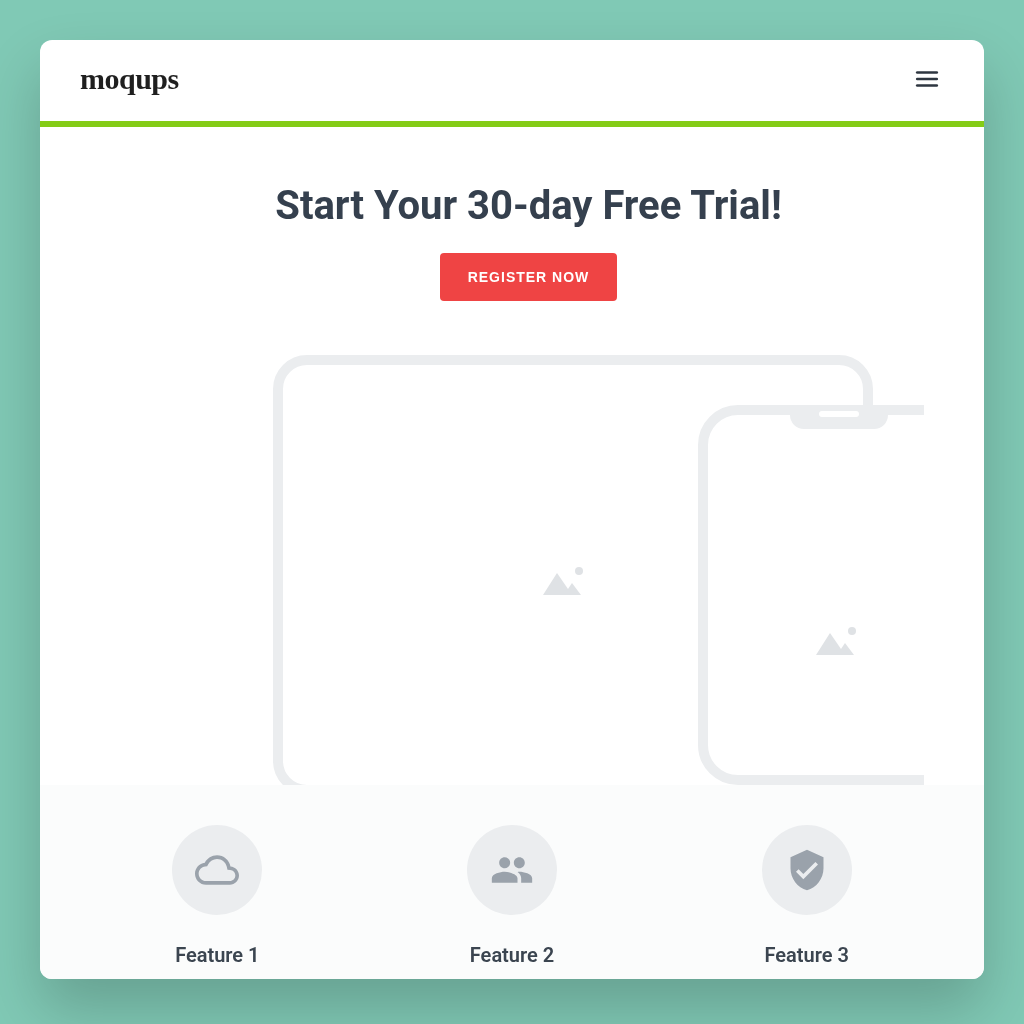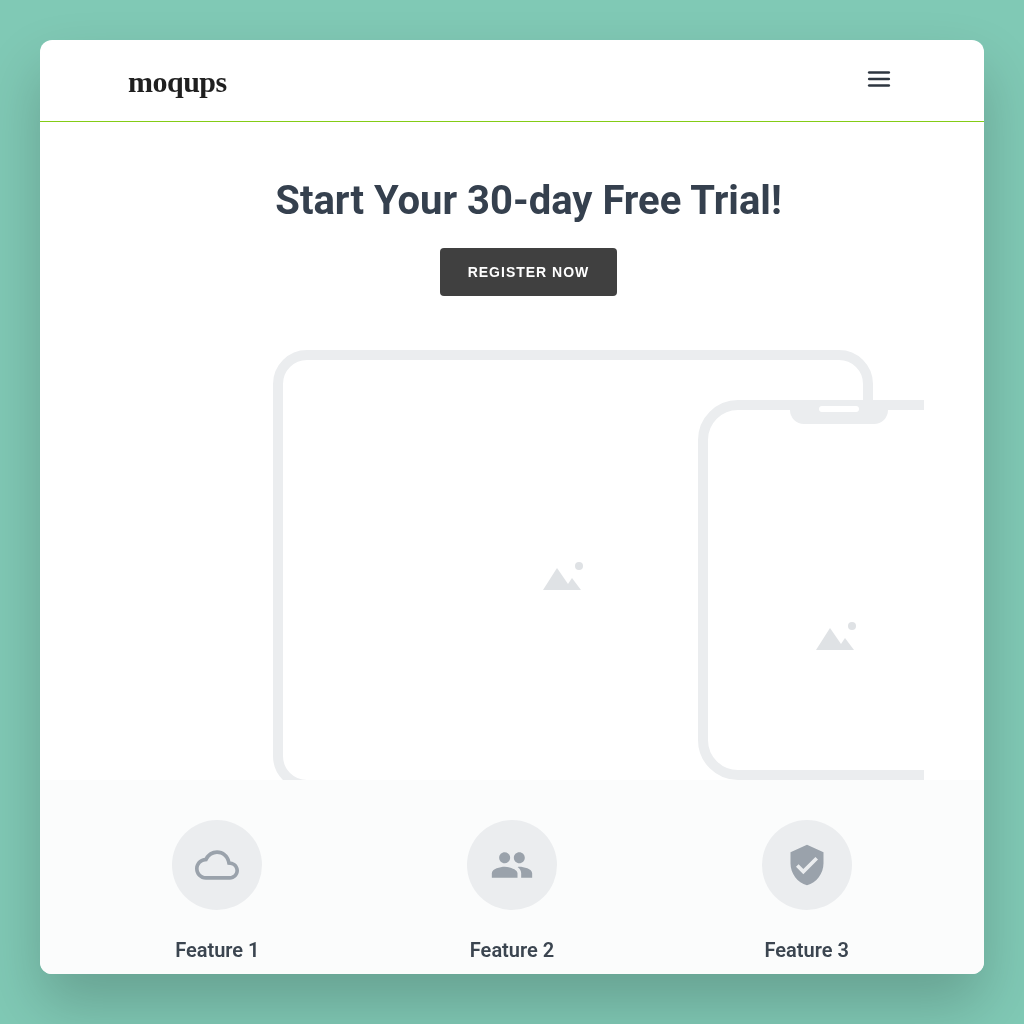--- a/index.html
+++ b/index.html
@@ -22,23 +22,23 @@
       background: #ffffff;
       width: 944px;
       border-radius: 12px;
       box-shadow: 0 30px 60px rgba(0,0,0,0.2);
       overflow: hidden;
       position: relative;
     }
     .header {
       display: flex;
       justify-content: space-between;
-      align-items: flex-end;
-      padding: 22px 88px;
-      border-bottom: 1px solid #84cc16;
+      align-items: flex-start;
+      padding: 22px 40px;
+      border-bottom: 6px solid #84cc16;
     }
     .logo {
       font-family: 'Brush Script MT', cursive;
       font-size: 30px;
       font-weight: 700;
       color: #1f1f1f;
       letter-spacing: -0.5px;
     }
     .menu-button {
       background: none;
@@ -61,21 +61,21 @@
       font-weight: 700;
       color: #35404e;
       margin-bottom: 24px;
     }
     .hero p.subheading {
       font-size: 20px;
       color: #7a8590;
       margin-bottom: 44px;
     }
     .cta-button {
-      background: #404040;
+      background: #ef4444;
       color: #ffffff;
       border: none;
       padding: 16px 28px;
       font-size: 14px;
       font-weight: 700;
       letter-spacing: 1px;
       text-transform: uppercase;
       border-radius: 4px;
       cursor: pointer;
     }

